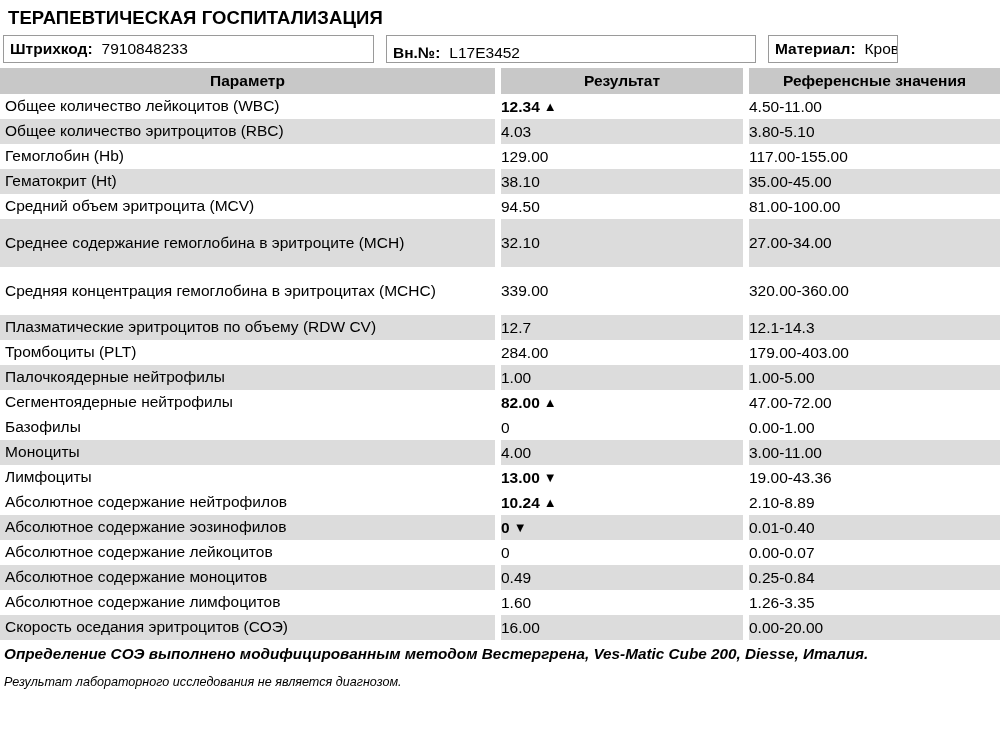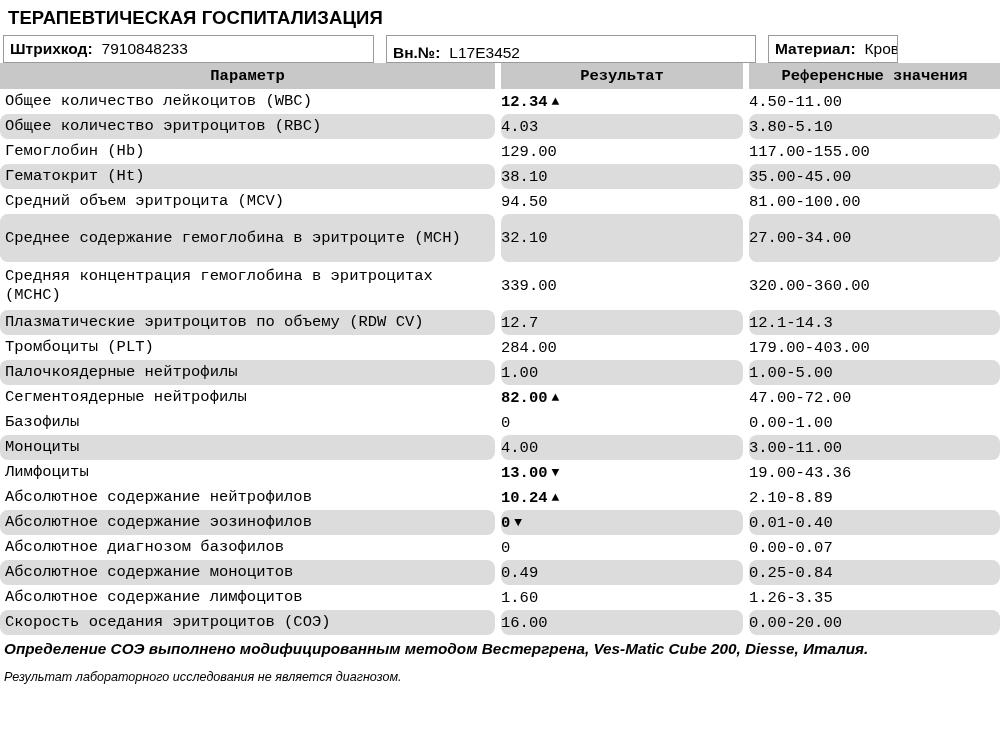--- a/index.html
+++ b/index.html
@@ -67,21 +67,21 @@
   .info-value {
     font-size: 15.5px;
     font-weight: normal;
   }
 
   
   .results-table {
     width: 1000px;
     border-collapse: collapse;
     table-layout: fixed;
-    font-family: Liberation Mono, monospace;
+    margin-top: 5px;
   }
   .results-table col.c-param { width: 495px; }
   .results-table col.c-sep1  { width: 6px;   }
   .results-table col.c-res   { width: 242px; }
   .results-table col.c-sep2  { width: 6px;   }
   .results-table col.c-ref   { width: 251px; }
 
   .results-table th,
   .results-table td {
     padding: 0;
@@ -95,21 +95,21 @@
     font-size: 15.5px;
     font-weight: bold;
     height: 26px;
     line-height: 26px;
     text-align: center;
     white-space: nowrap;
   }
   thead th.sep { background: #ffffff; }
 
   tbody tr.row-odd  td { background: #ffffff; }
-  tbody tr.row-even td { background: #dcdcdc; border-radius: 8px; }
+  tbody tr.row-even td { background: #dcdcdc; }
   tbody tr td.sep      { background: #ffffff !important; }
 
   td.param {
     font-size: 15.5px;
     padding-left: 5px;
     padding-right: 4px;
     text-align: left;
     line-height: 1.22;
   }
   td.result,
@@ -297,21 +297,21 @@
           <td class="ref">2.10-8.89</td>
         </tr>
         <tr class="row-even">
           <td class="param">Абсолютное содержание эозинофилов</td>
           <td class="sep"></td>
           <td class="result"><span class="flagged">0</span><span class="arrow flagged">▼</span></td>
           <td class="sep"></td>
           <td class="ref">0.01-0.40</td>
         </tr>
         <tr class="row-odd">
-          <td class="param">Абсолютное диагнозом базофилов</td>
+          <td class="param">Абсолютное содержание лейкоцитов</td>
           <td class="sep"></td>
           <td class="result"><span>0</span></td>
           <td class="sep"></td>
           <td class="ref">0.00-0.07</td>
         </tr>
         <tr class="row-even">
           <td class="param">Абсолютное содержание моноцитов</td>
           <td class="sep"></td>
           <td class="result"><span>0.49</span></td>
           <td class="sep"></td>

